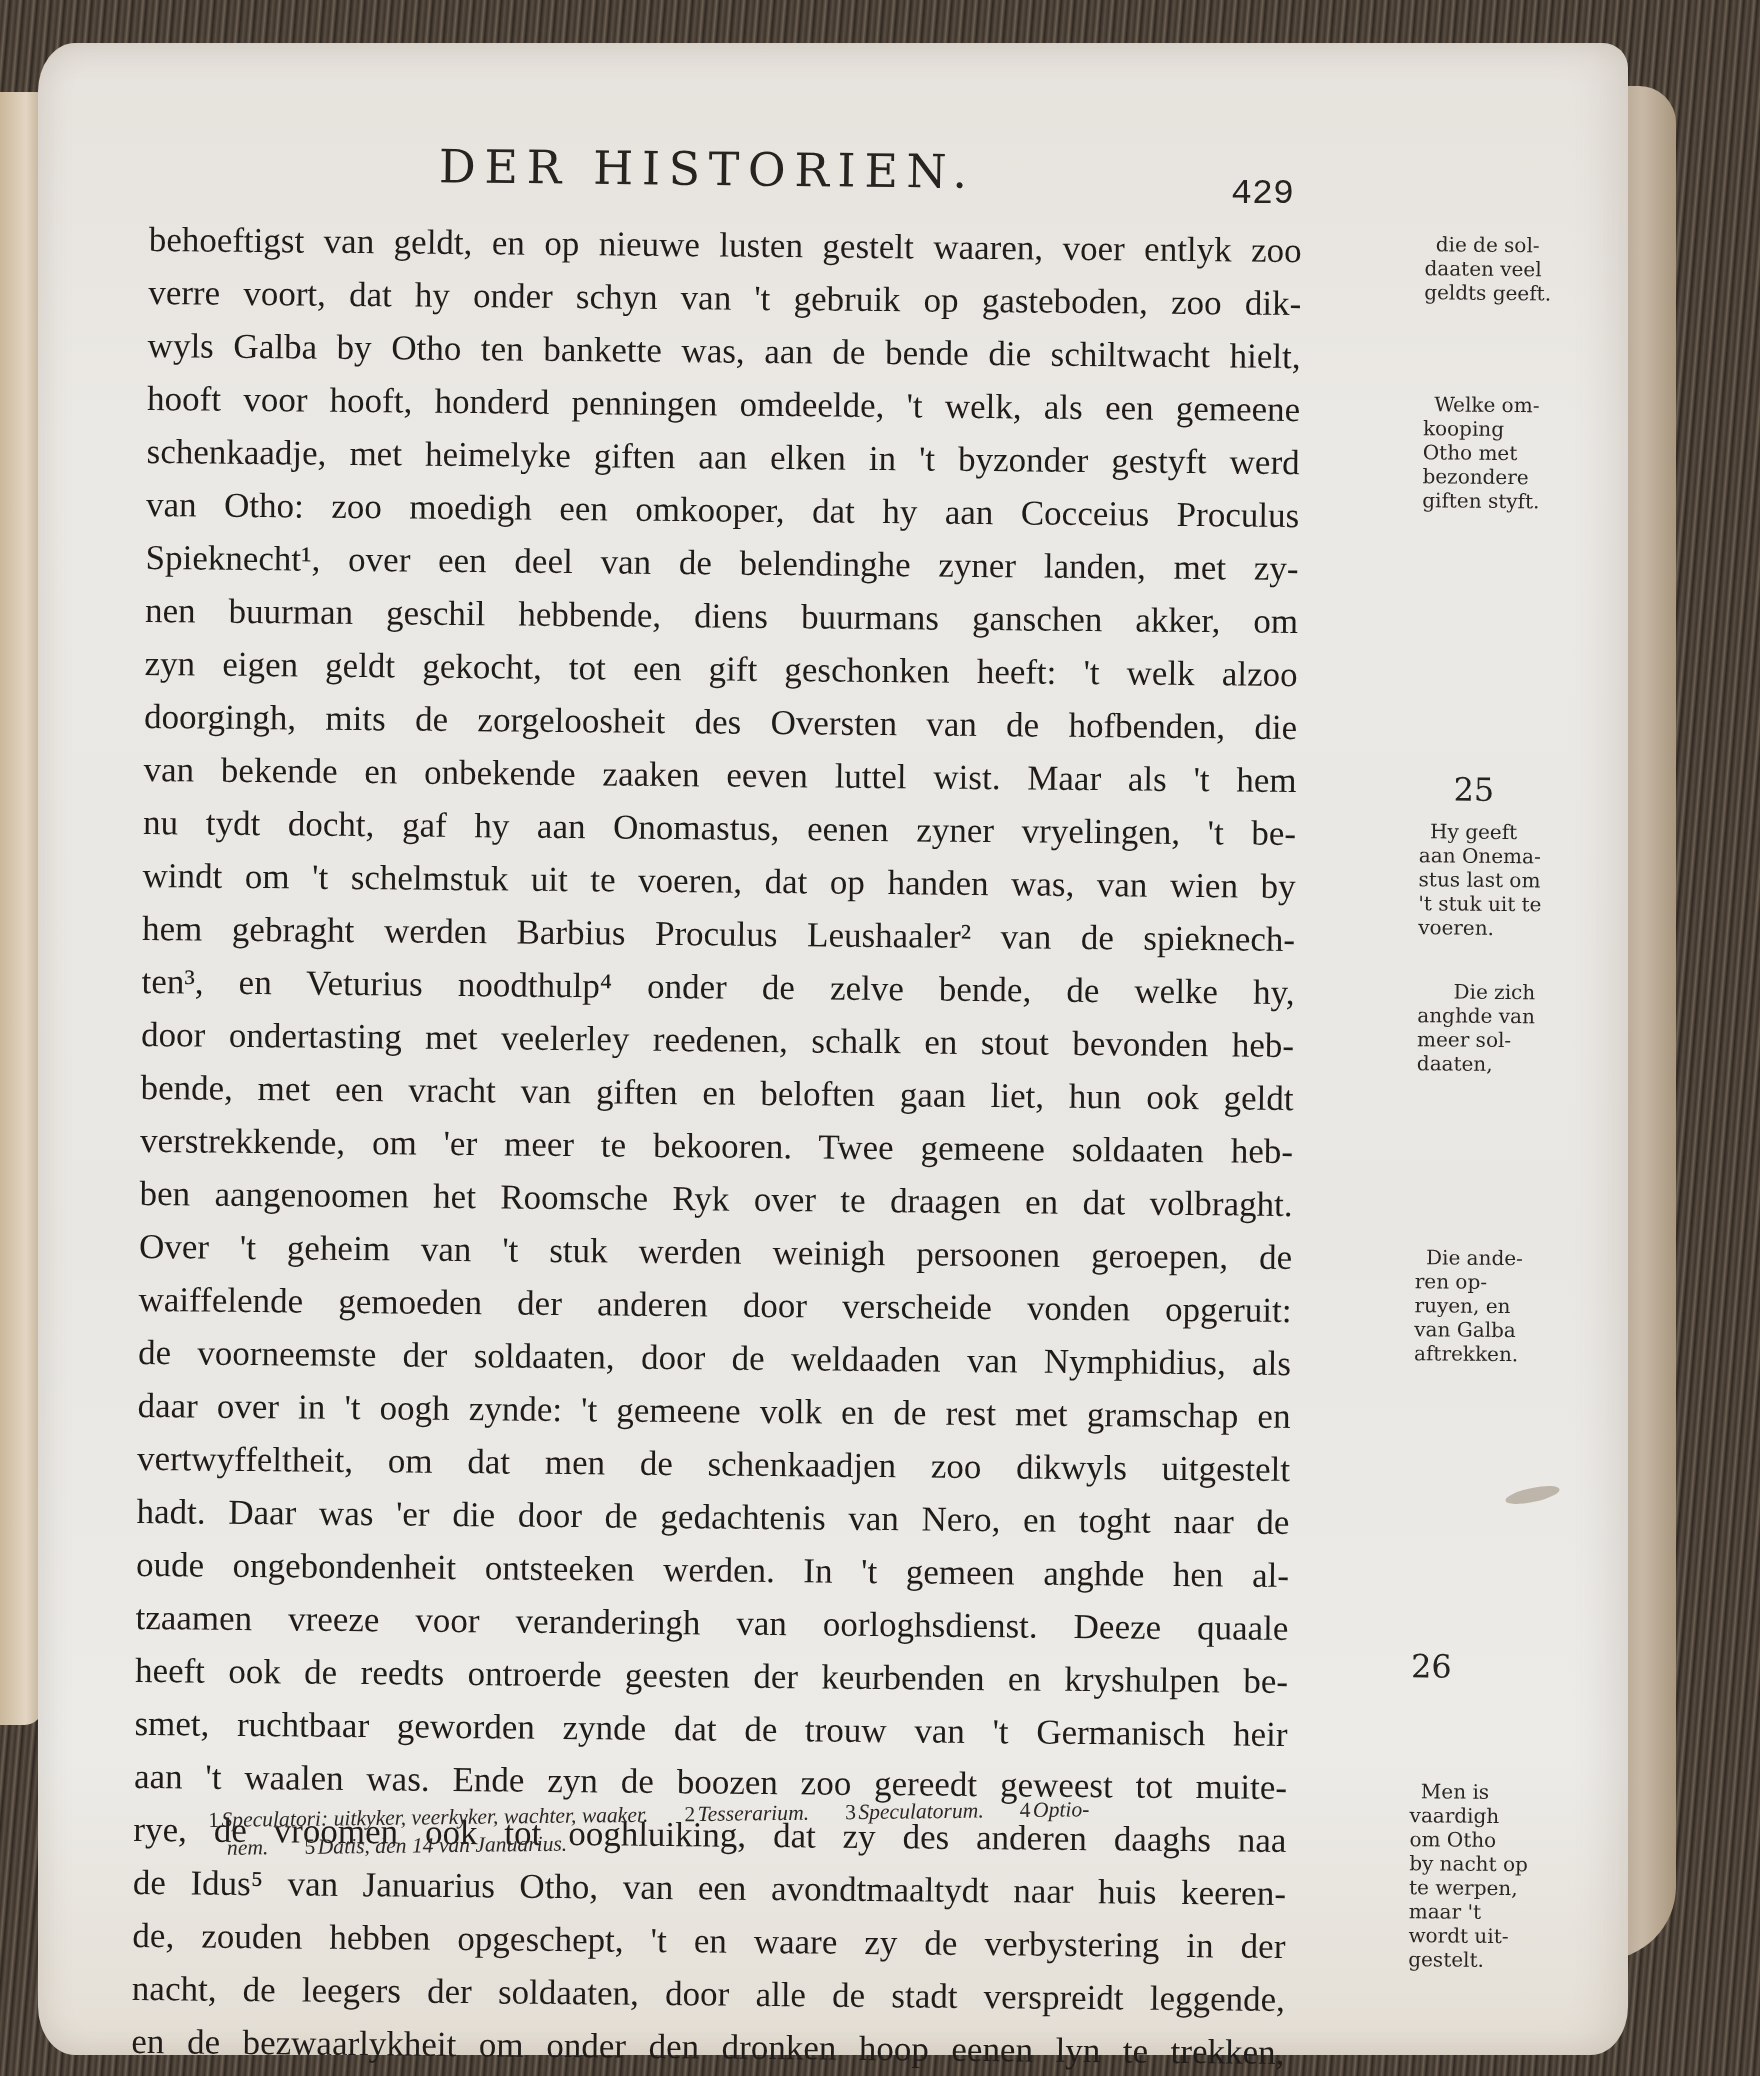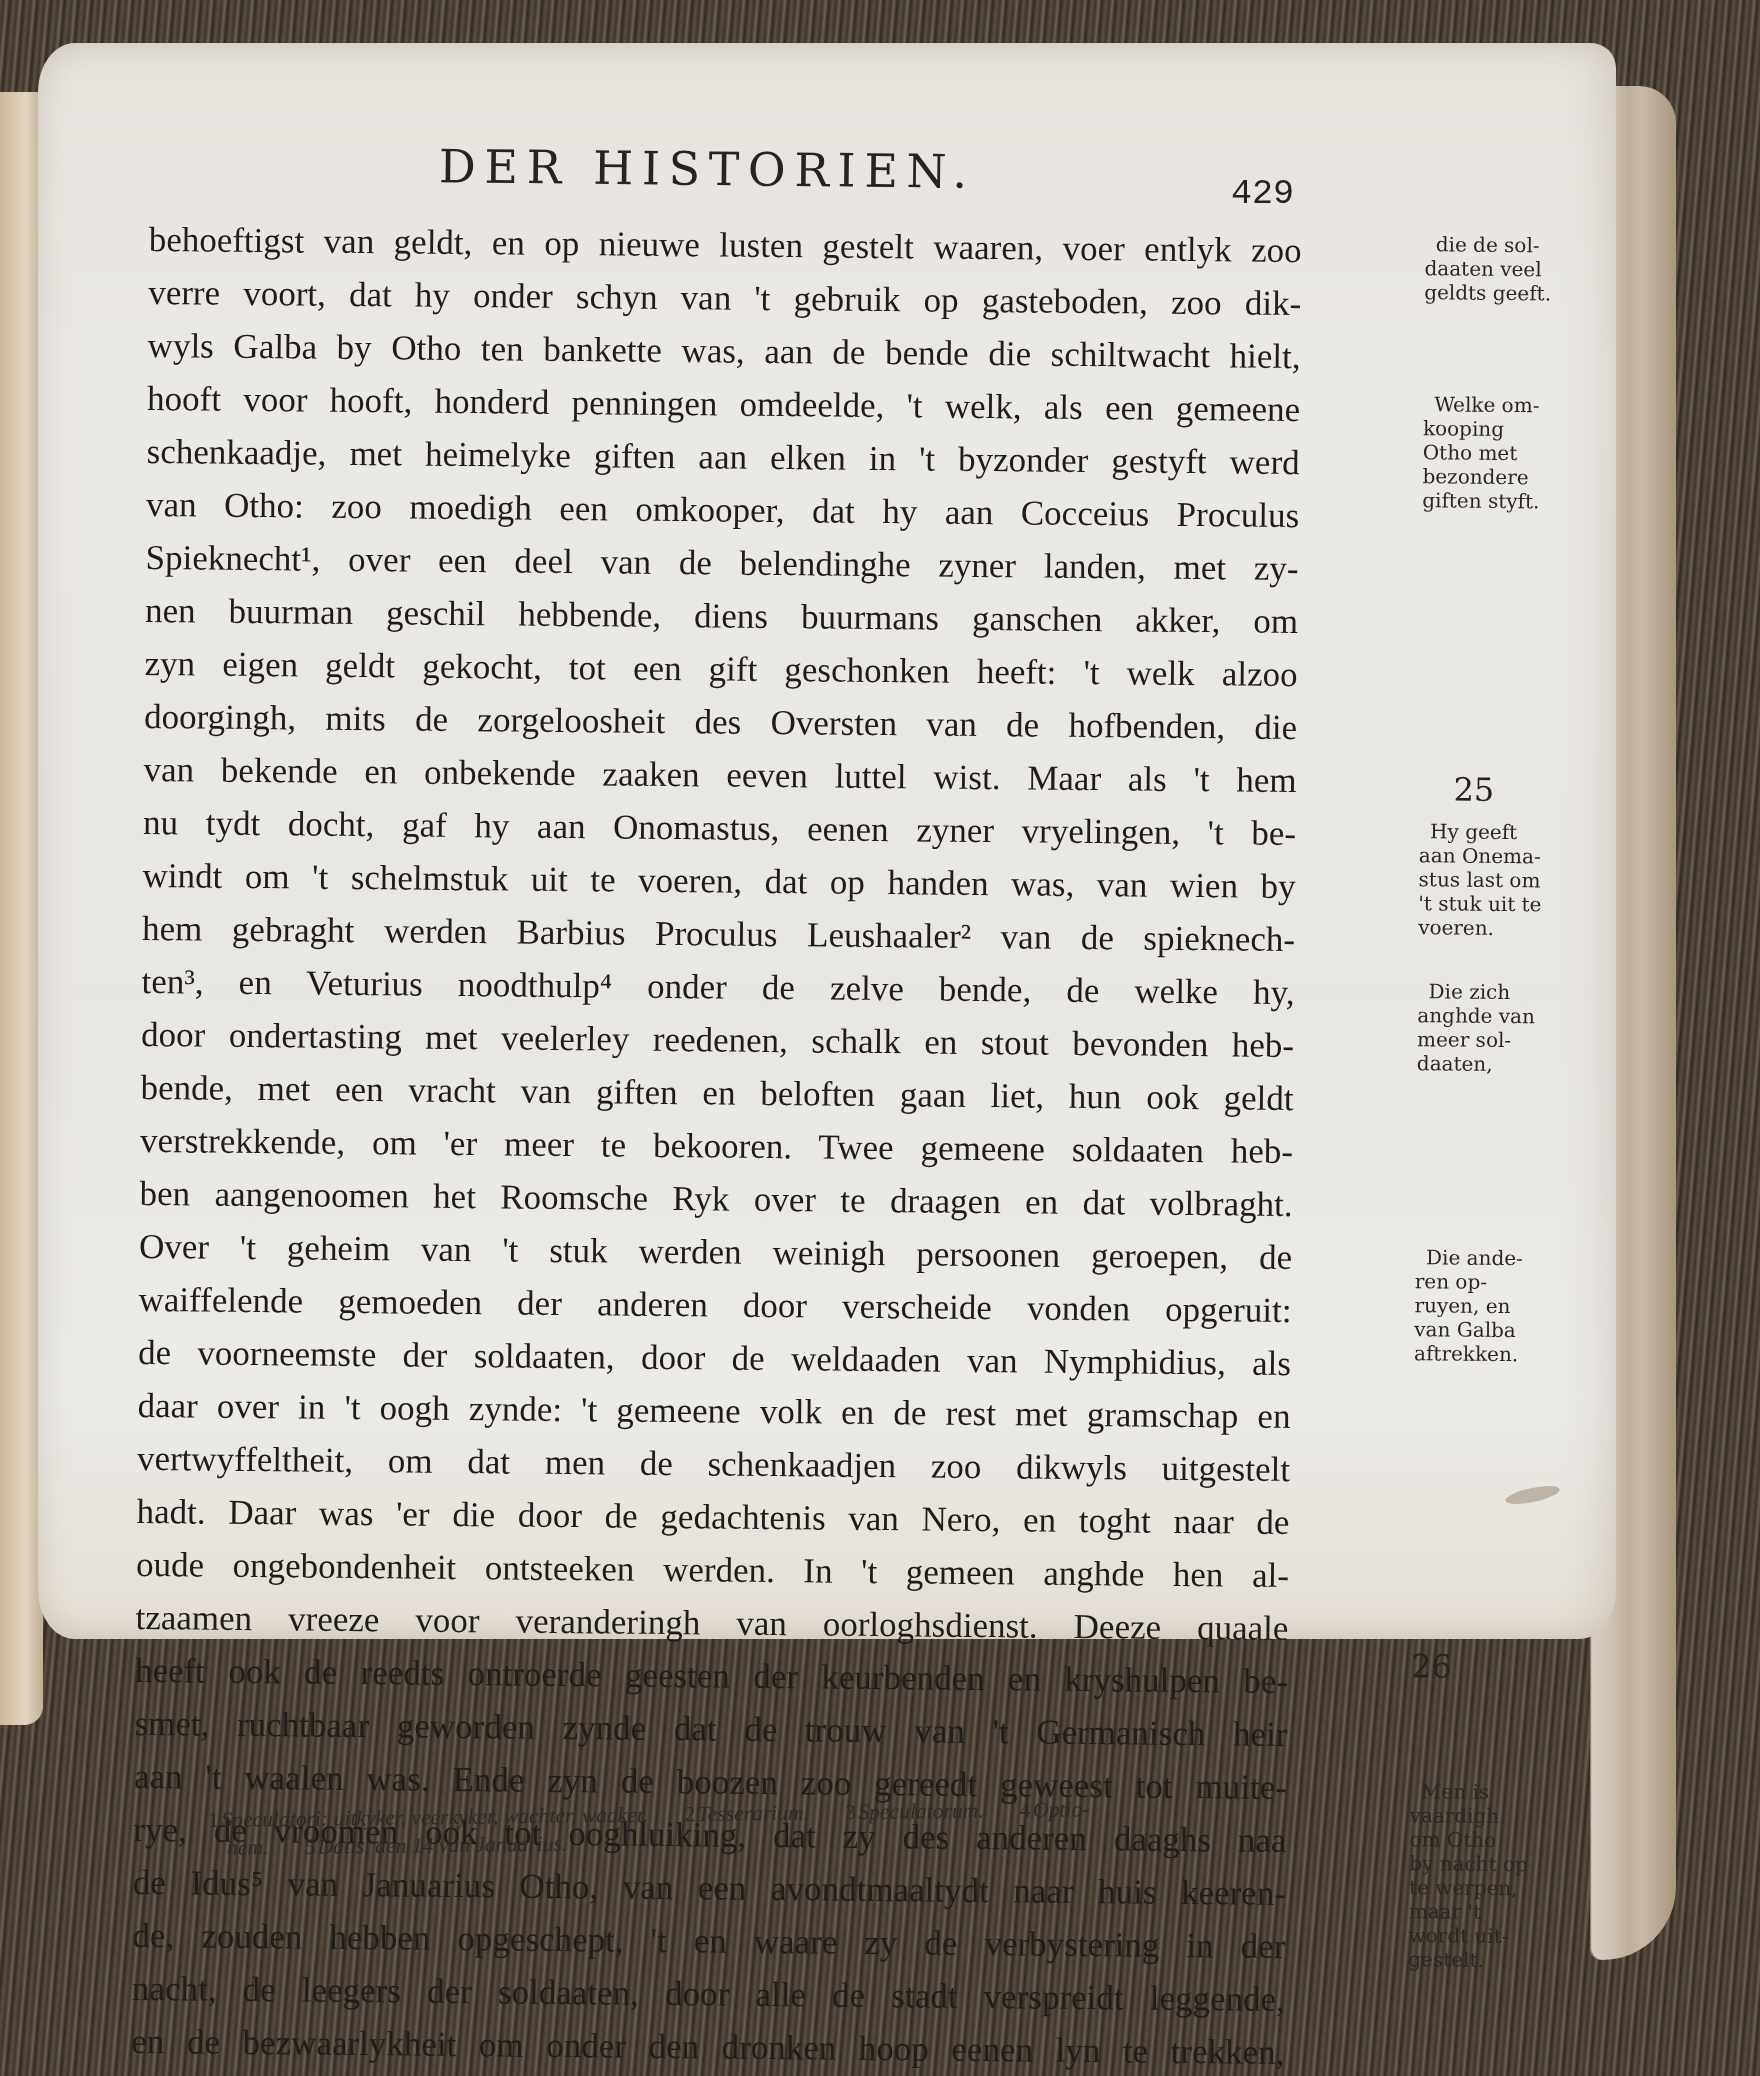--- a/index.html
+++ b/index.html
@@ -31,24 +31,25 @@
       height: 1874px;
       border-radius: 12.3px 37px 74px 12.3px;
       background: linear-gradient(90deg, #d8cfc3 0%, #cfc3b5 25%, #bdae9c 45%, #c8b9a7 60%, #a9977f 100%);
       box-shadow: inset 1.2px 0 0 #8f7f6c;
     }
     .page {
       position: absolute;
       left: 38px;
       top: 43px;
       width: 1578px;
-      height: 1596px;
+      height: 2012px;
       background: linear-gradient(180deg, #e6e2dc 0%, #ebe9e5 20%, #e9e7e3 60%, #ecebe8 85%, #e4ded4 100%);
       border-radius: 37px 25px 37px 37px / 49px 25px 49px 49px;
       box-shadow: inset -18.5px 0 37px rgba(120,100,80,0.15), inset 12.3px 0 25px rgba(140,120,100,0.12);
+      padding-left: 12px;
     }
     .running-head {
       position: absolute;
       left: 401px;
       top: 99px;
       font-family: "DejaVu Serif", serif;
       font-size: 46px;
       letter-spacing: 8.6px;
       color: #262321;
       transform: rotate(0.6deg);
@@ -201,21 +202,21 @@
           <div>giften styft.</div>
         </div>
         <div class="margin-note" style="top: 594px;">
           <div style="padding-left: 11px;">Hy geeft</div>
           <div>aan Onema-</div>
           <div>stus last om</div>
           <div>'t stuk uit te</div>
           <div>voeren.</div>
         </div>
         <div class="margin-note" style="top: 754px;">
-          <div style="padding-left: 11px;">Die zich</div>
+          <div style="padding-left: 11px; text-align: right;">Die zich</div>
           <div>anghde van</div>
           <div>meer sol-</div>
           <div>daaten,</div>
         </div>
         <div class="margin-note" style="top: 1020px;">
           <div style="padding-left: 11px;">Die ande-</div>
           <div>ren op-</div>
           <div>ruyen, en</div>
           <div>van Galba</div>
           <div>aftrekken.</div>

